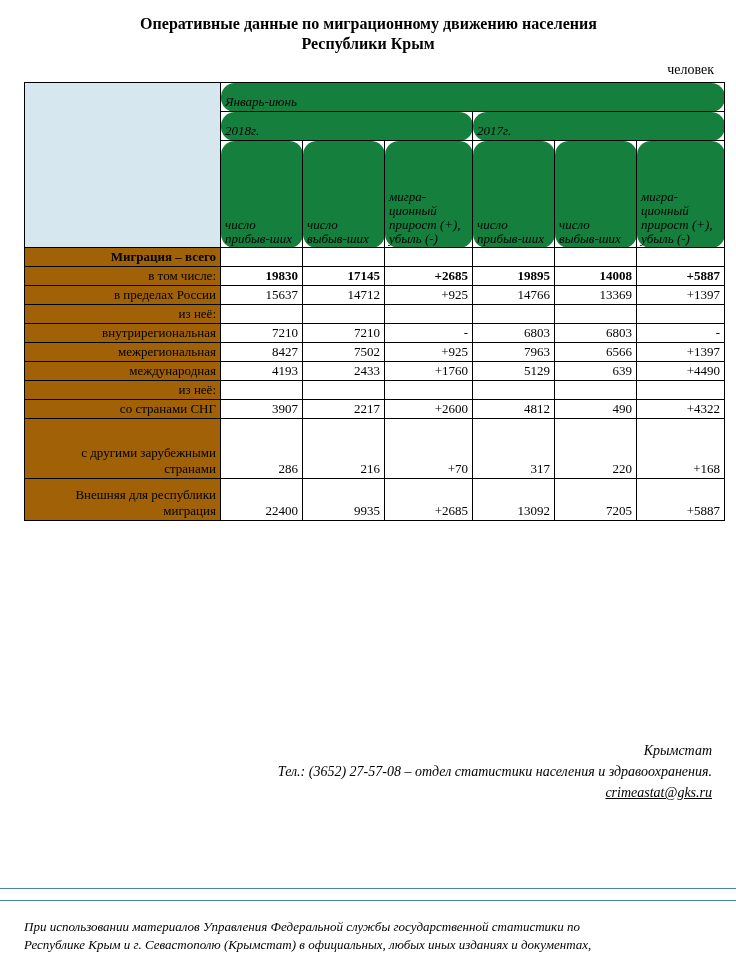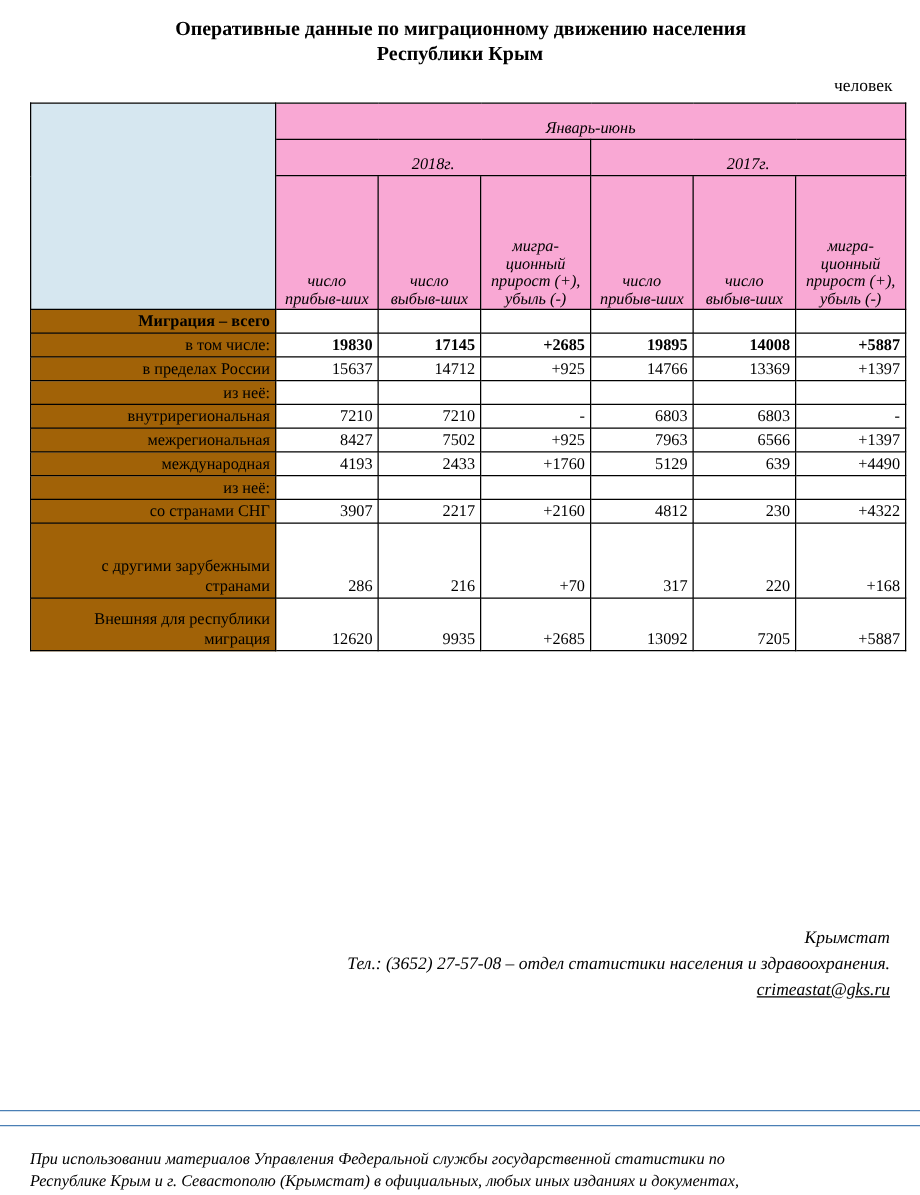--- a/index.html
+++ b/index.html
@@ -46,24 +46,25 @@
     table-layout: fixed;
   }
   table.main td, table.main th {
     border: 1px solid #000000;
     font-size: 13px;
     font-family: "Liberation Serif", serif;
     vertical-align: bottom;
     padding: 1px 4px;
   }
   .hdr {
-    background: #f9a8d4;
-    text-align: center;
+    background: #15803d;
+    text-align: left;
     font-style: italic;
     font-weight: normal;
+    border-radius: 14px;
   }
   .hdr-blank {
     background: #d6e7f0;
   }
   .hdr-period {
     font-style: italic;
     font-size: 14px;
     vertical-align: middle;
     height: 26px;
   }
@@ -243,37 +244,37 @@
         <td class="num"></td>
         <td class="num"></td>
         <td class="num"></td>
         <td class="num"></td>
         <td class="num"></td>
       </tr>
       <tr>
         <td class="row-label ind3">со странами СНГ</td>
         <td class="num">3907</td>
         <td class="num">2217</td>
-        <td class="num">+2160</td>
+        <td class="num">+2600</td>
         <td class="num">4812</td>
-        <td class="num">230</td>
+        <td class="num">490</td>
         <td class="num">+4322</td>
       </tr>
       <tr style="height:60px">
         <td class="row-label ind2">с другими зарубежными странами</td>
         <td class="num">286</td>
         <td class="num">216</td>
         <td class="num">+70</td>
         <td class="num">317</td>
         <td class="num">220</td>
         <td class="num">+168</td>
       </tr>
       <tr style="height:42px">
         <td class="row-label ind2">Внешняя для республики миграция</td>
-        <td class="num">12620</td>
+        <td class="num">22400</td>
         <td class="num">9935</td>
         <td class="num">+2685</td>
         <td class="num">13092</td>
         <td class="num">7205</td>
         <td class="num">+5887</td>
       </tr>
     </tbody>
   </table>
 
   <div class="footer-block">

